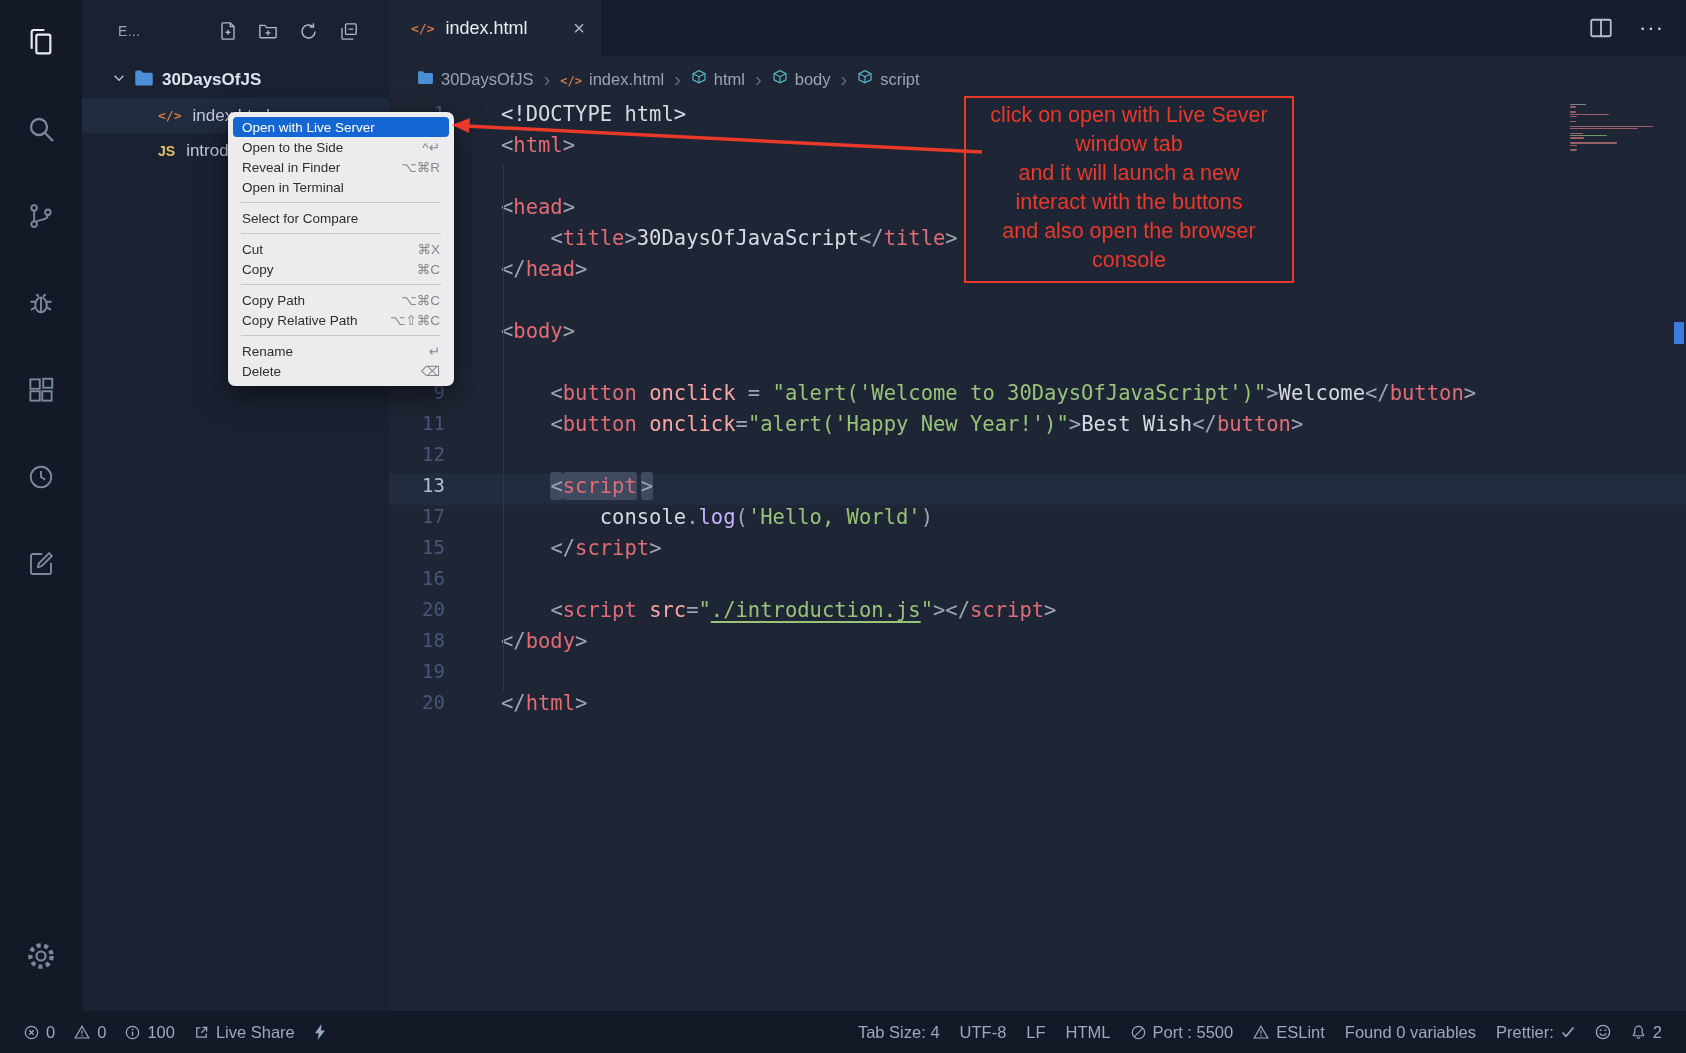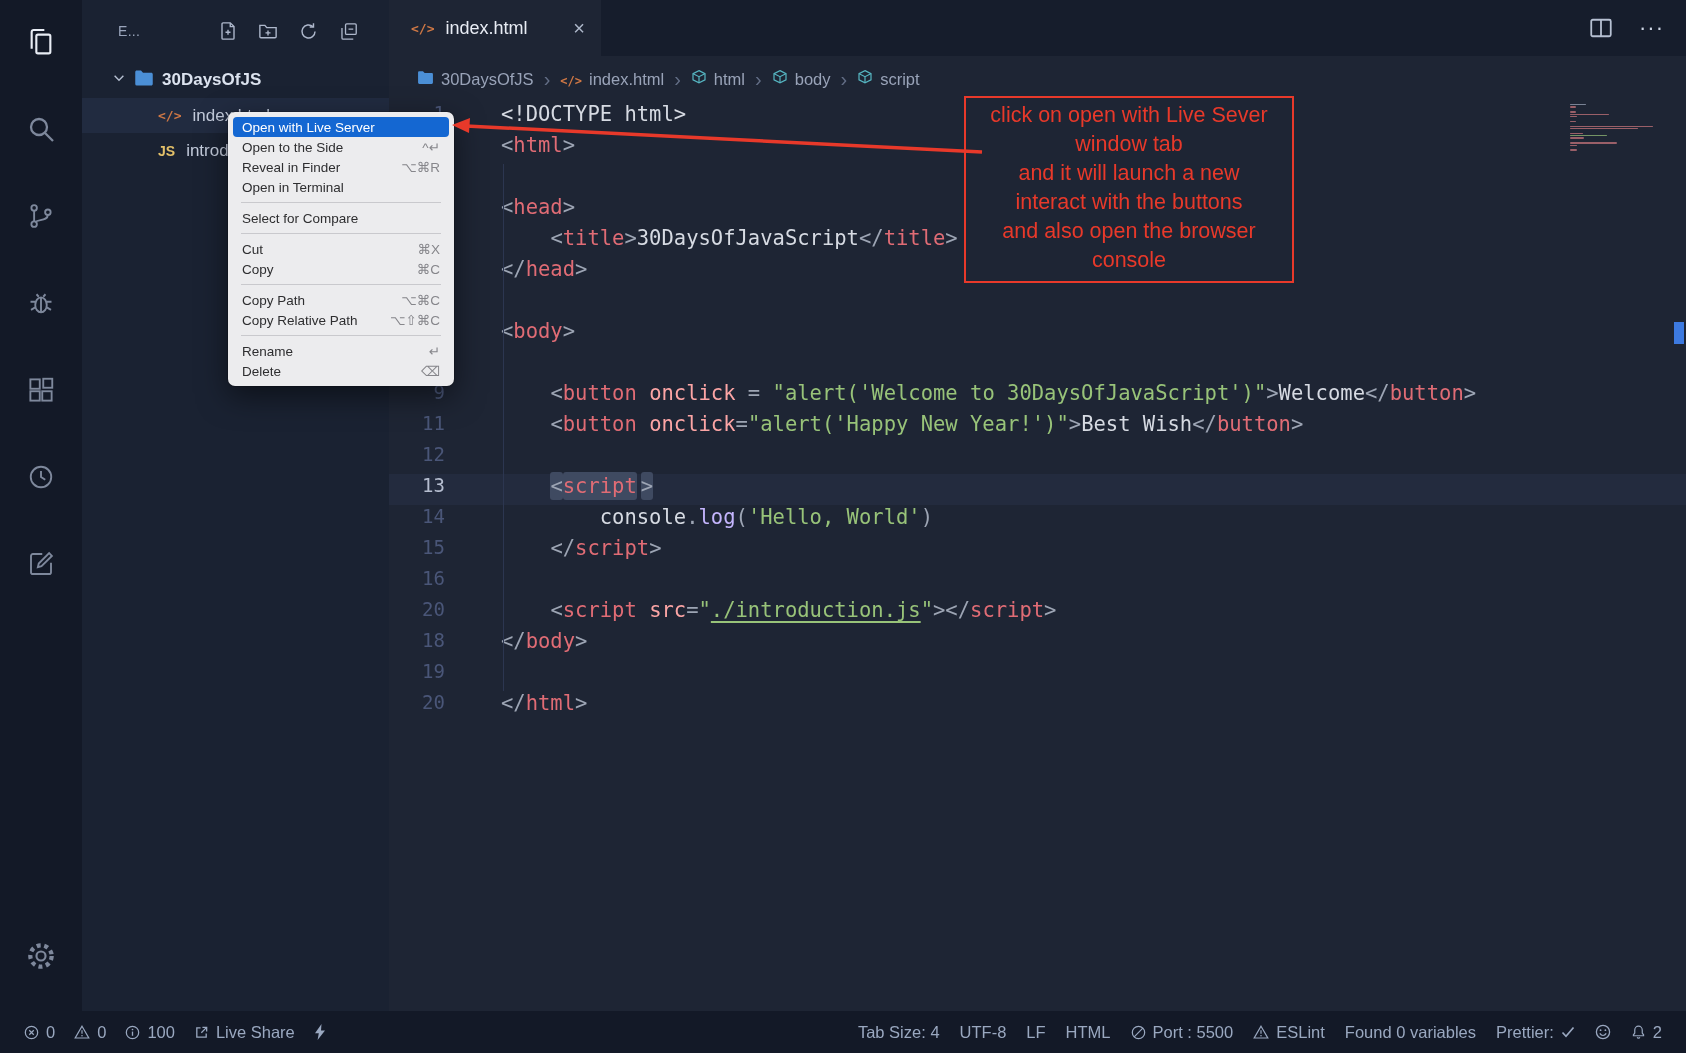--- a/index.html
+++ b/index.html
@@ -327,21 +327,21 @@
         </div>
         <div class="code-row">
           <span class="ln">12</span>
           <span class="lc"></span>
         </div>
         <div class="code-row current">
           <span class="ln">13</span>
           <span class="lc"><span class="tk-x">    </span><span class="tk-p boxed">&lt;</span><span class="tk-t boxed">script</span><span class="tk-p boxed gap">&gt;</span></span>
         </div>
         <div class="code-row">
-          <span class="ln">14</span>
+          <span class="ln">17</span>
           <span class="lc"><span class="tk-x">        </span><span class="tk-x">console</span><span class="tk-p">.</span><span class="tk-f">log</span><span class="tk-p">(</span><span class="tk-s">'Hello, World'</span><span class="tk-p">)</span></span>
         </div>
         <div class="code-row">
           <span class="ln">15</span>
           <span class="lc"><span class="tk-x">    </span><span class="tk-p">&lt;/</span><span class="tk-t">script</span><span class="tk-p">&gt;</span></span>
         </div>
         <div class="code-row">
           <span class="ln">16</span>
           <span class="lc"></span>
         </div>

